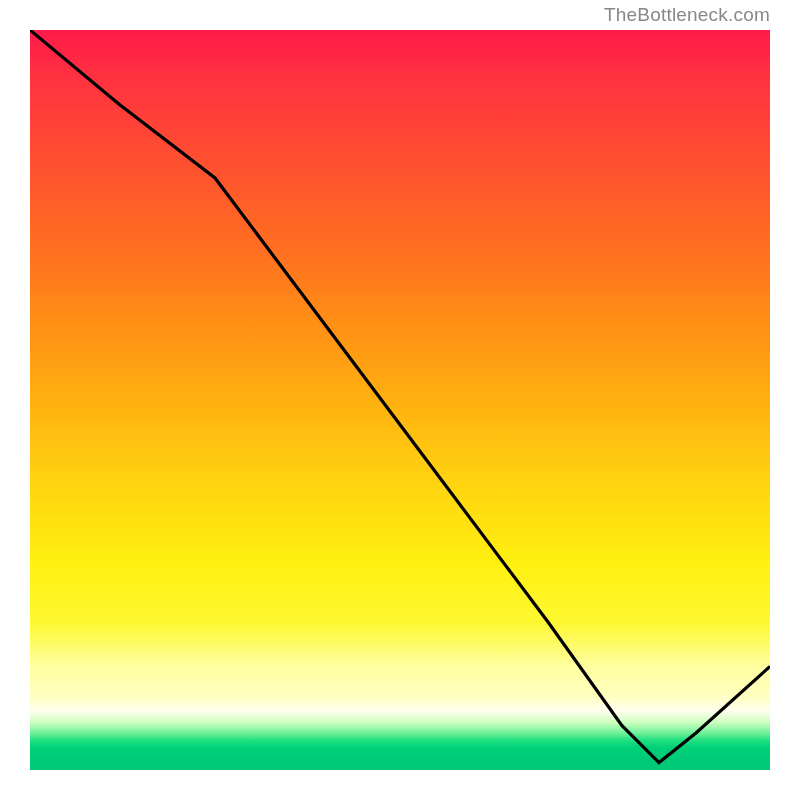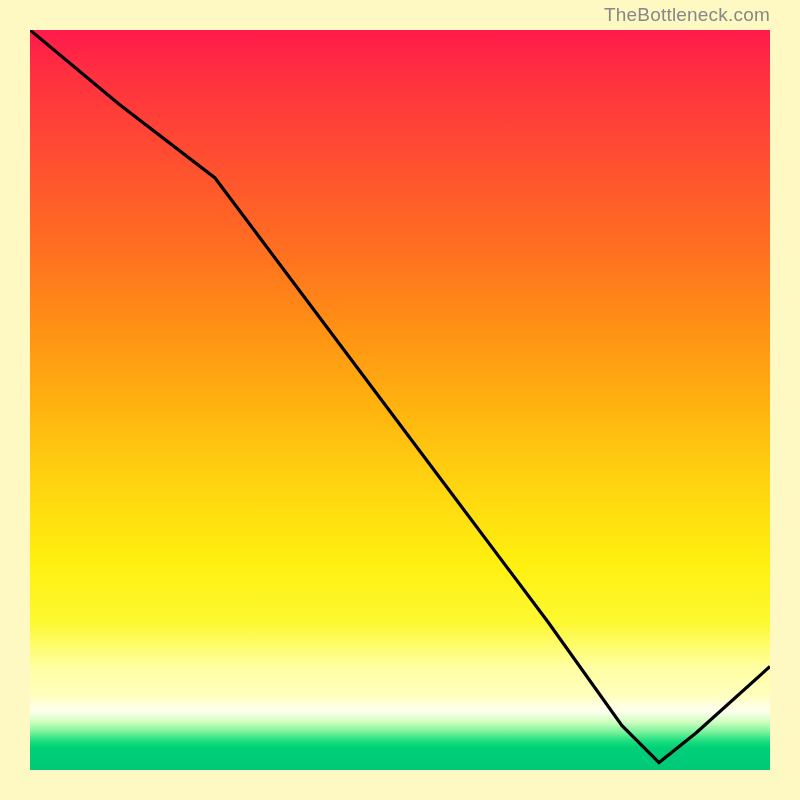--- a/index.html
+++ b/index.html
@@ -8,21 +8,21 @@
     width: 800px;
     height: 800px;
     background: #000;
     overflow: hidden;
     font-family: Arial, Helvetica, sans-serif;
   }
   .container {
     position: relative;
     width: 800px;
     height: 800px;
-    background: #fef9c3;
+    background: #ffffff;
   }
   .plot-area {
     position: absolute;
     left: 30px;
     top: 30px;
     width: 740px;
     height: 740px;
   }
   .gradient-bg {
     position: absolute;

